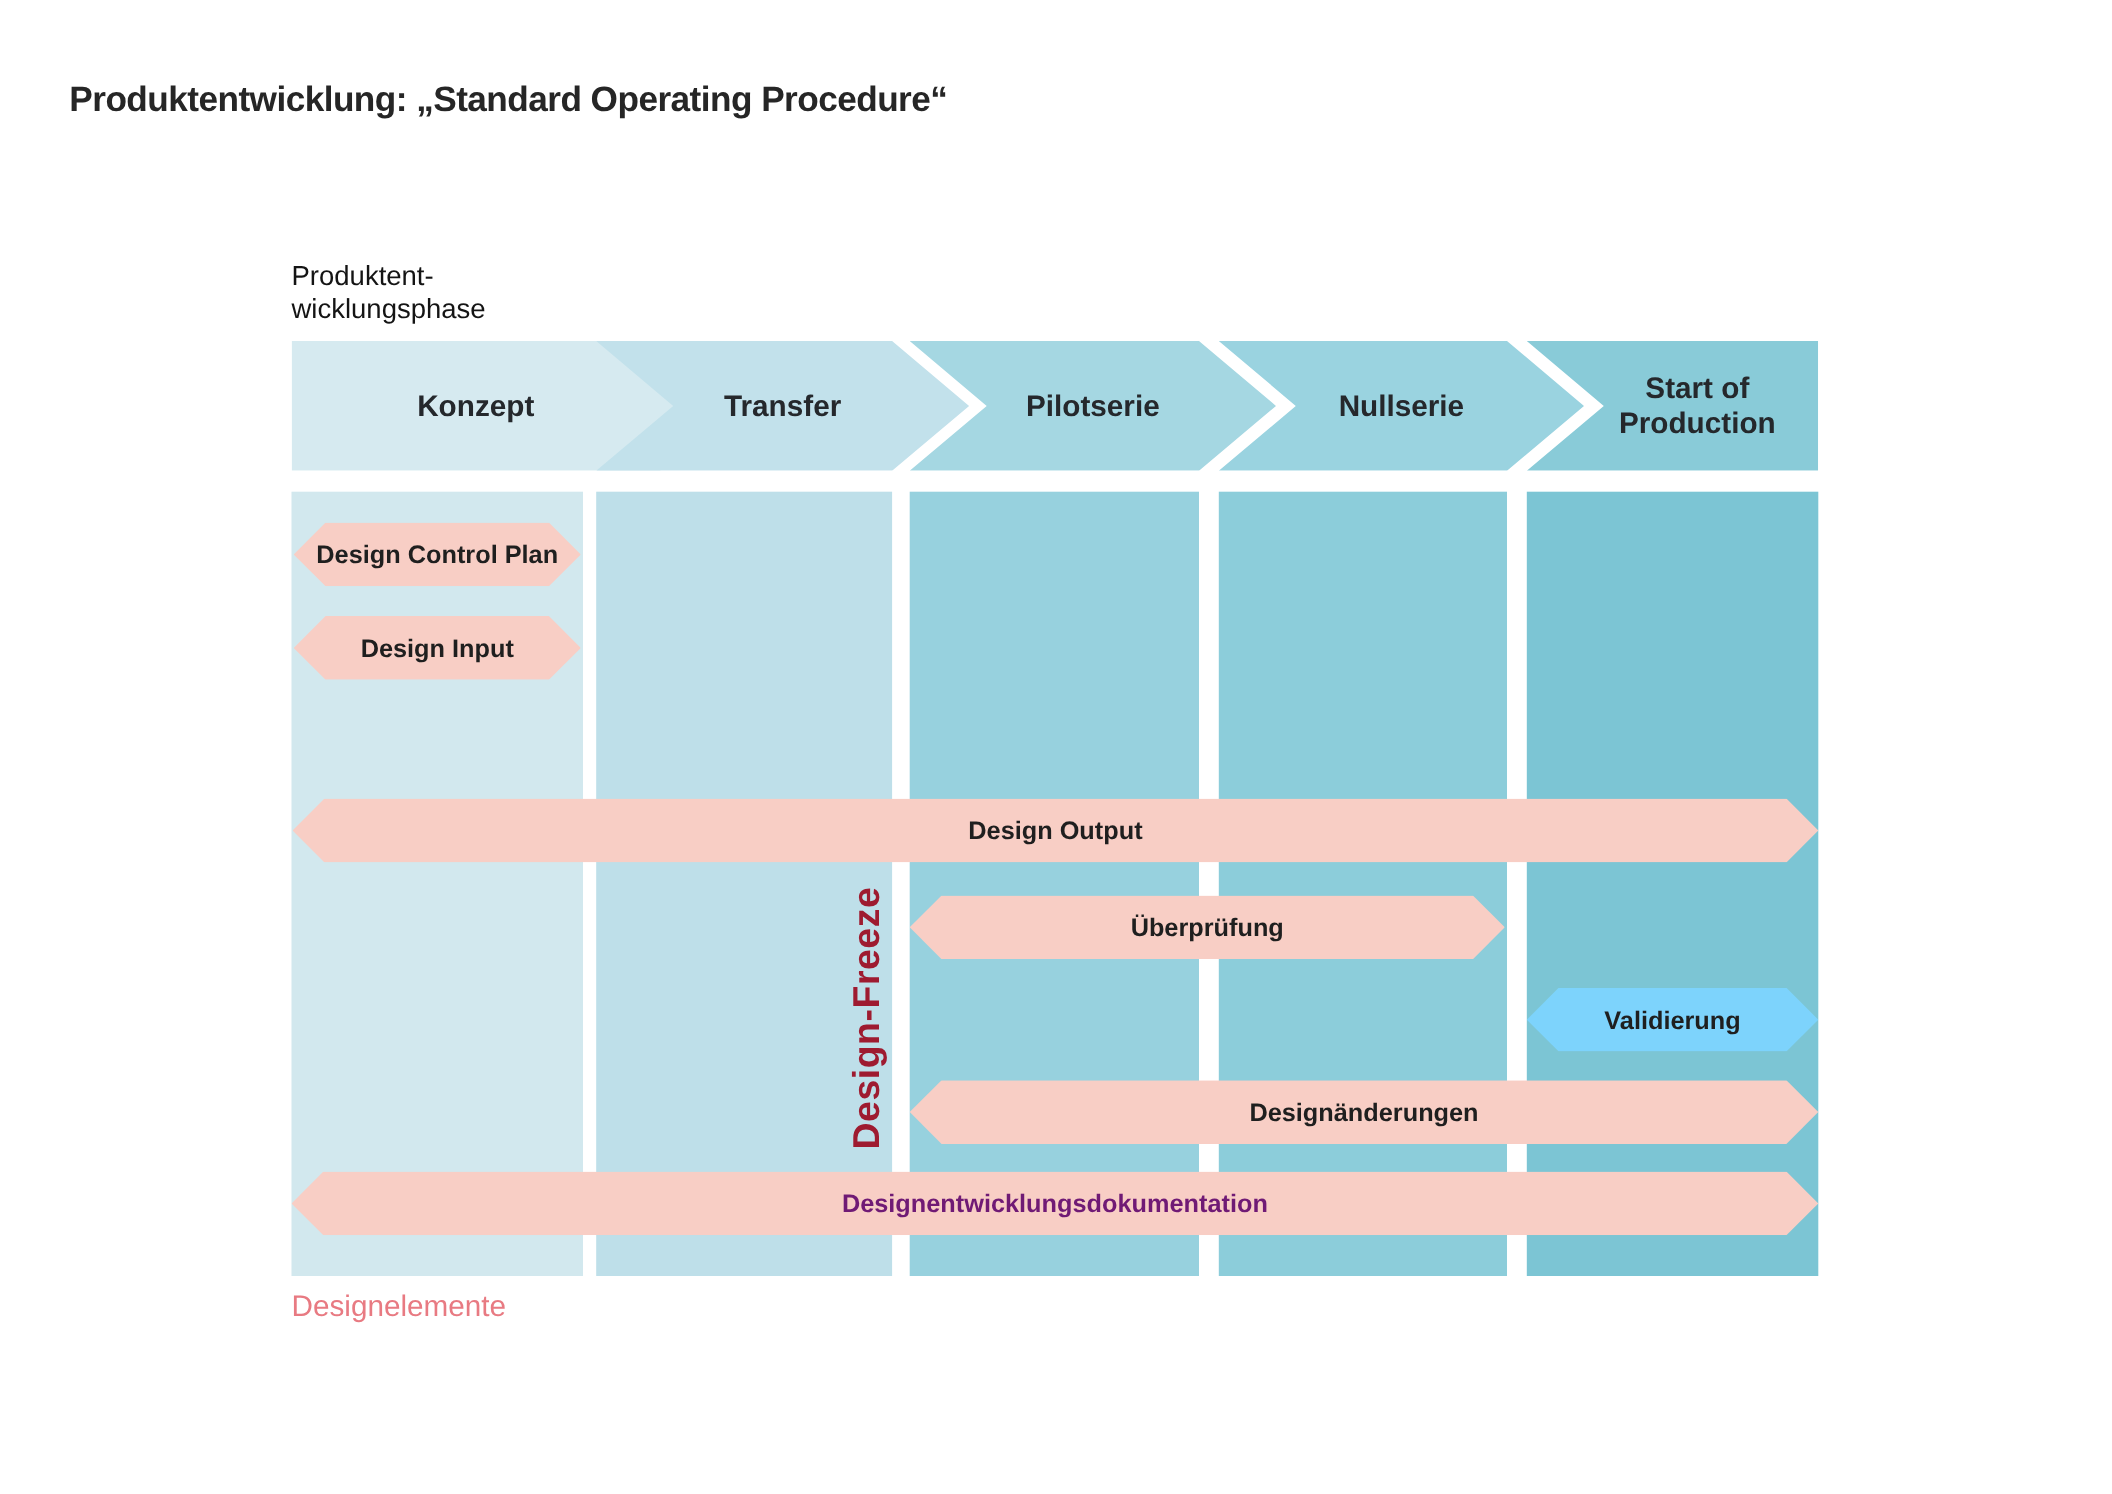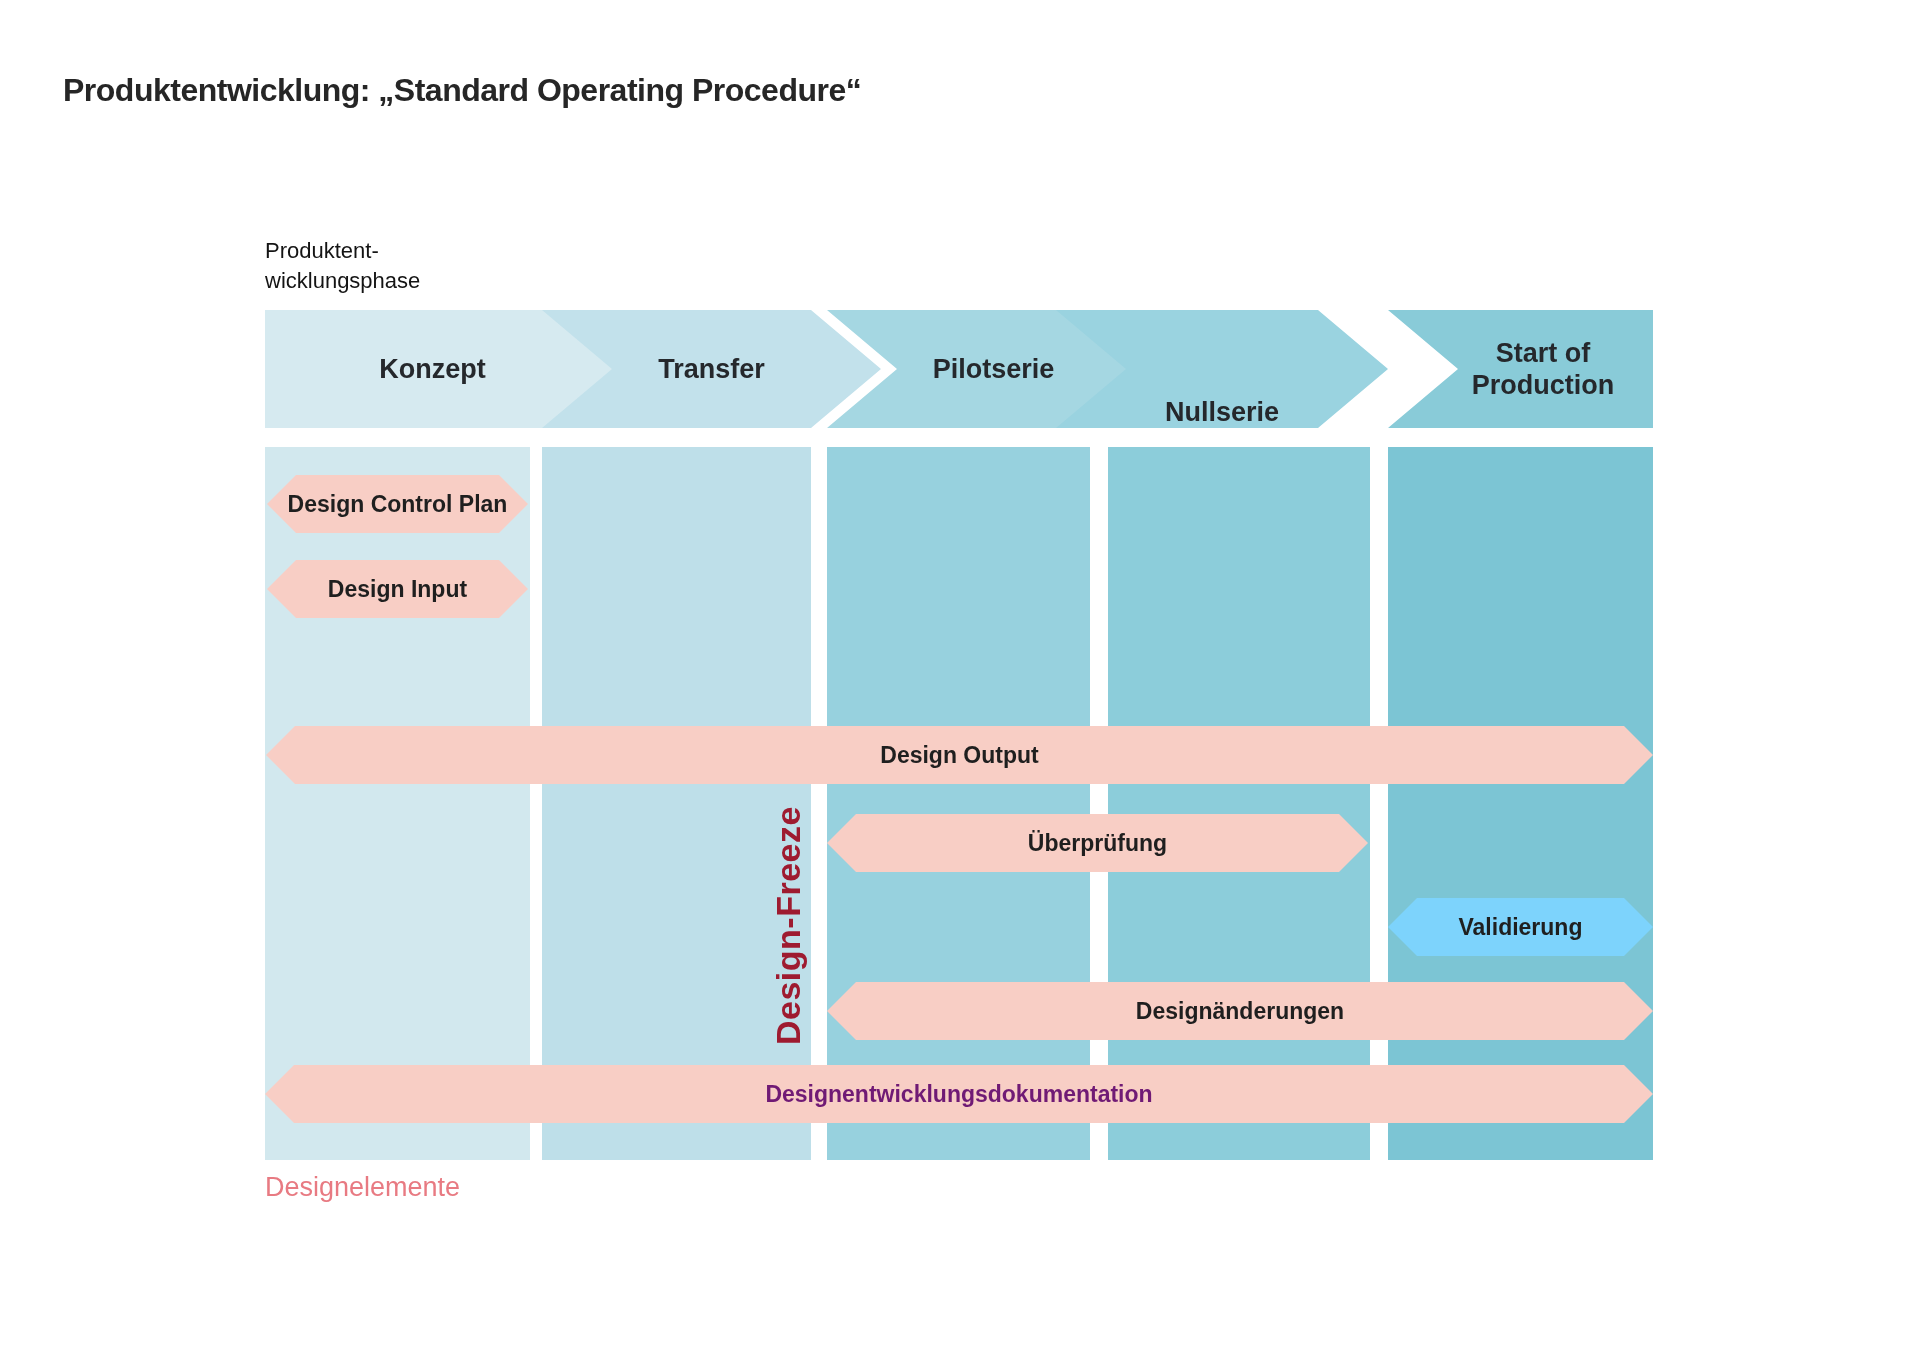--- a/index.html
+++ b/index.html
@@ -6,35 +6,35 @@
   .canvas{
     position:relative;width:1920px;height:1358px;background:#ffffff;overflow:hidden;
     font-family:"Liberation Sans", sans-serif;
   }
   .page-title{
     position:absolute;left:63px;top:72px;margin:0;
     font-size:32px;font-weight:bold;letter-spacing:-0.5px;
   }
   .axis-label{
     position:absolute;left:265px;top:236px;
-    font-size:22px;line-height:30px;color:#141414;
+    font-size:25px;line-height:30px;color:#141414;
   }
   
   .phase-header{
     position:absolute;top:310px;height:118px;
     display:flex;align-items:center;justify-content:center;
     font-size:27px;font-weight:bold;color:#25282c;text-align:center;line-height:1.2;
   }
   .ph-first{clip-path:polygon(0 0, calc(100% - 70px) 0, 100% 50%, calc(100% - 70px) 100%, 0 100%);}
   .ph-mid{clip-path:polygon(0 0, calc(100% - 70px) 0, 100% 50%, calc(100% - 70px) 100%, 0 100%, 70px 50%);}
   .ph-last{clip-path:polygon(0 0, 100% 0, 100% 100%, 0 100%, 70px 50%);}
   .ph-1{left:265px;width:335px;padding-right:70px;}
   .ph-2{left:542px;width:339px;}
   .ph-3{left:827px;width:333px;}
-  .ph-4{left:1056px;width:332px;align-items:flex-end;}
+  .ph-4{left:1108px;width:332px;}
   .ph-5{left:1388px;width:265px;padding-left:45px;box-sizing:border-box;}
   .ph-5 span{display:inline-block;max-width:180px;}
   
   .col{position:absolute;top:447px;height:713px;}
   .col-1{left:265px;width:265px;}
   .col-2{left:542px;width:269px;}
   .col-3{left:827px;width:263px;}
   .col-4{left:1108px;width:262px;}
   .col-5{left:1388px;width:265px;}
   

